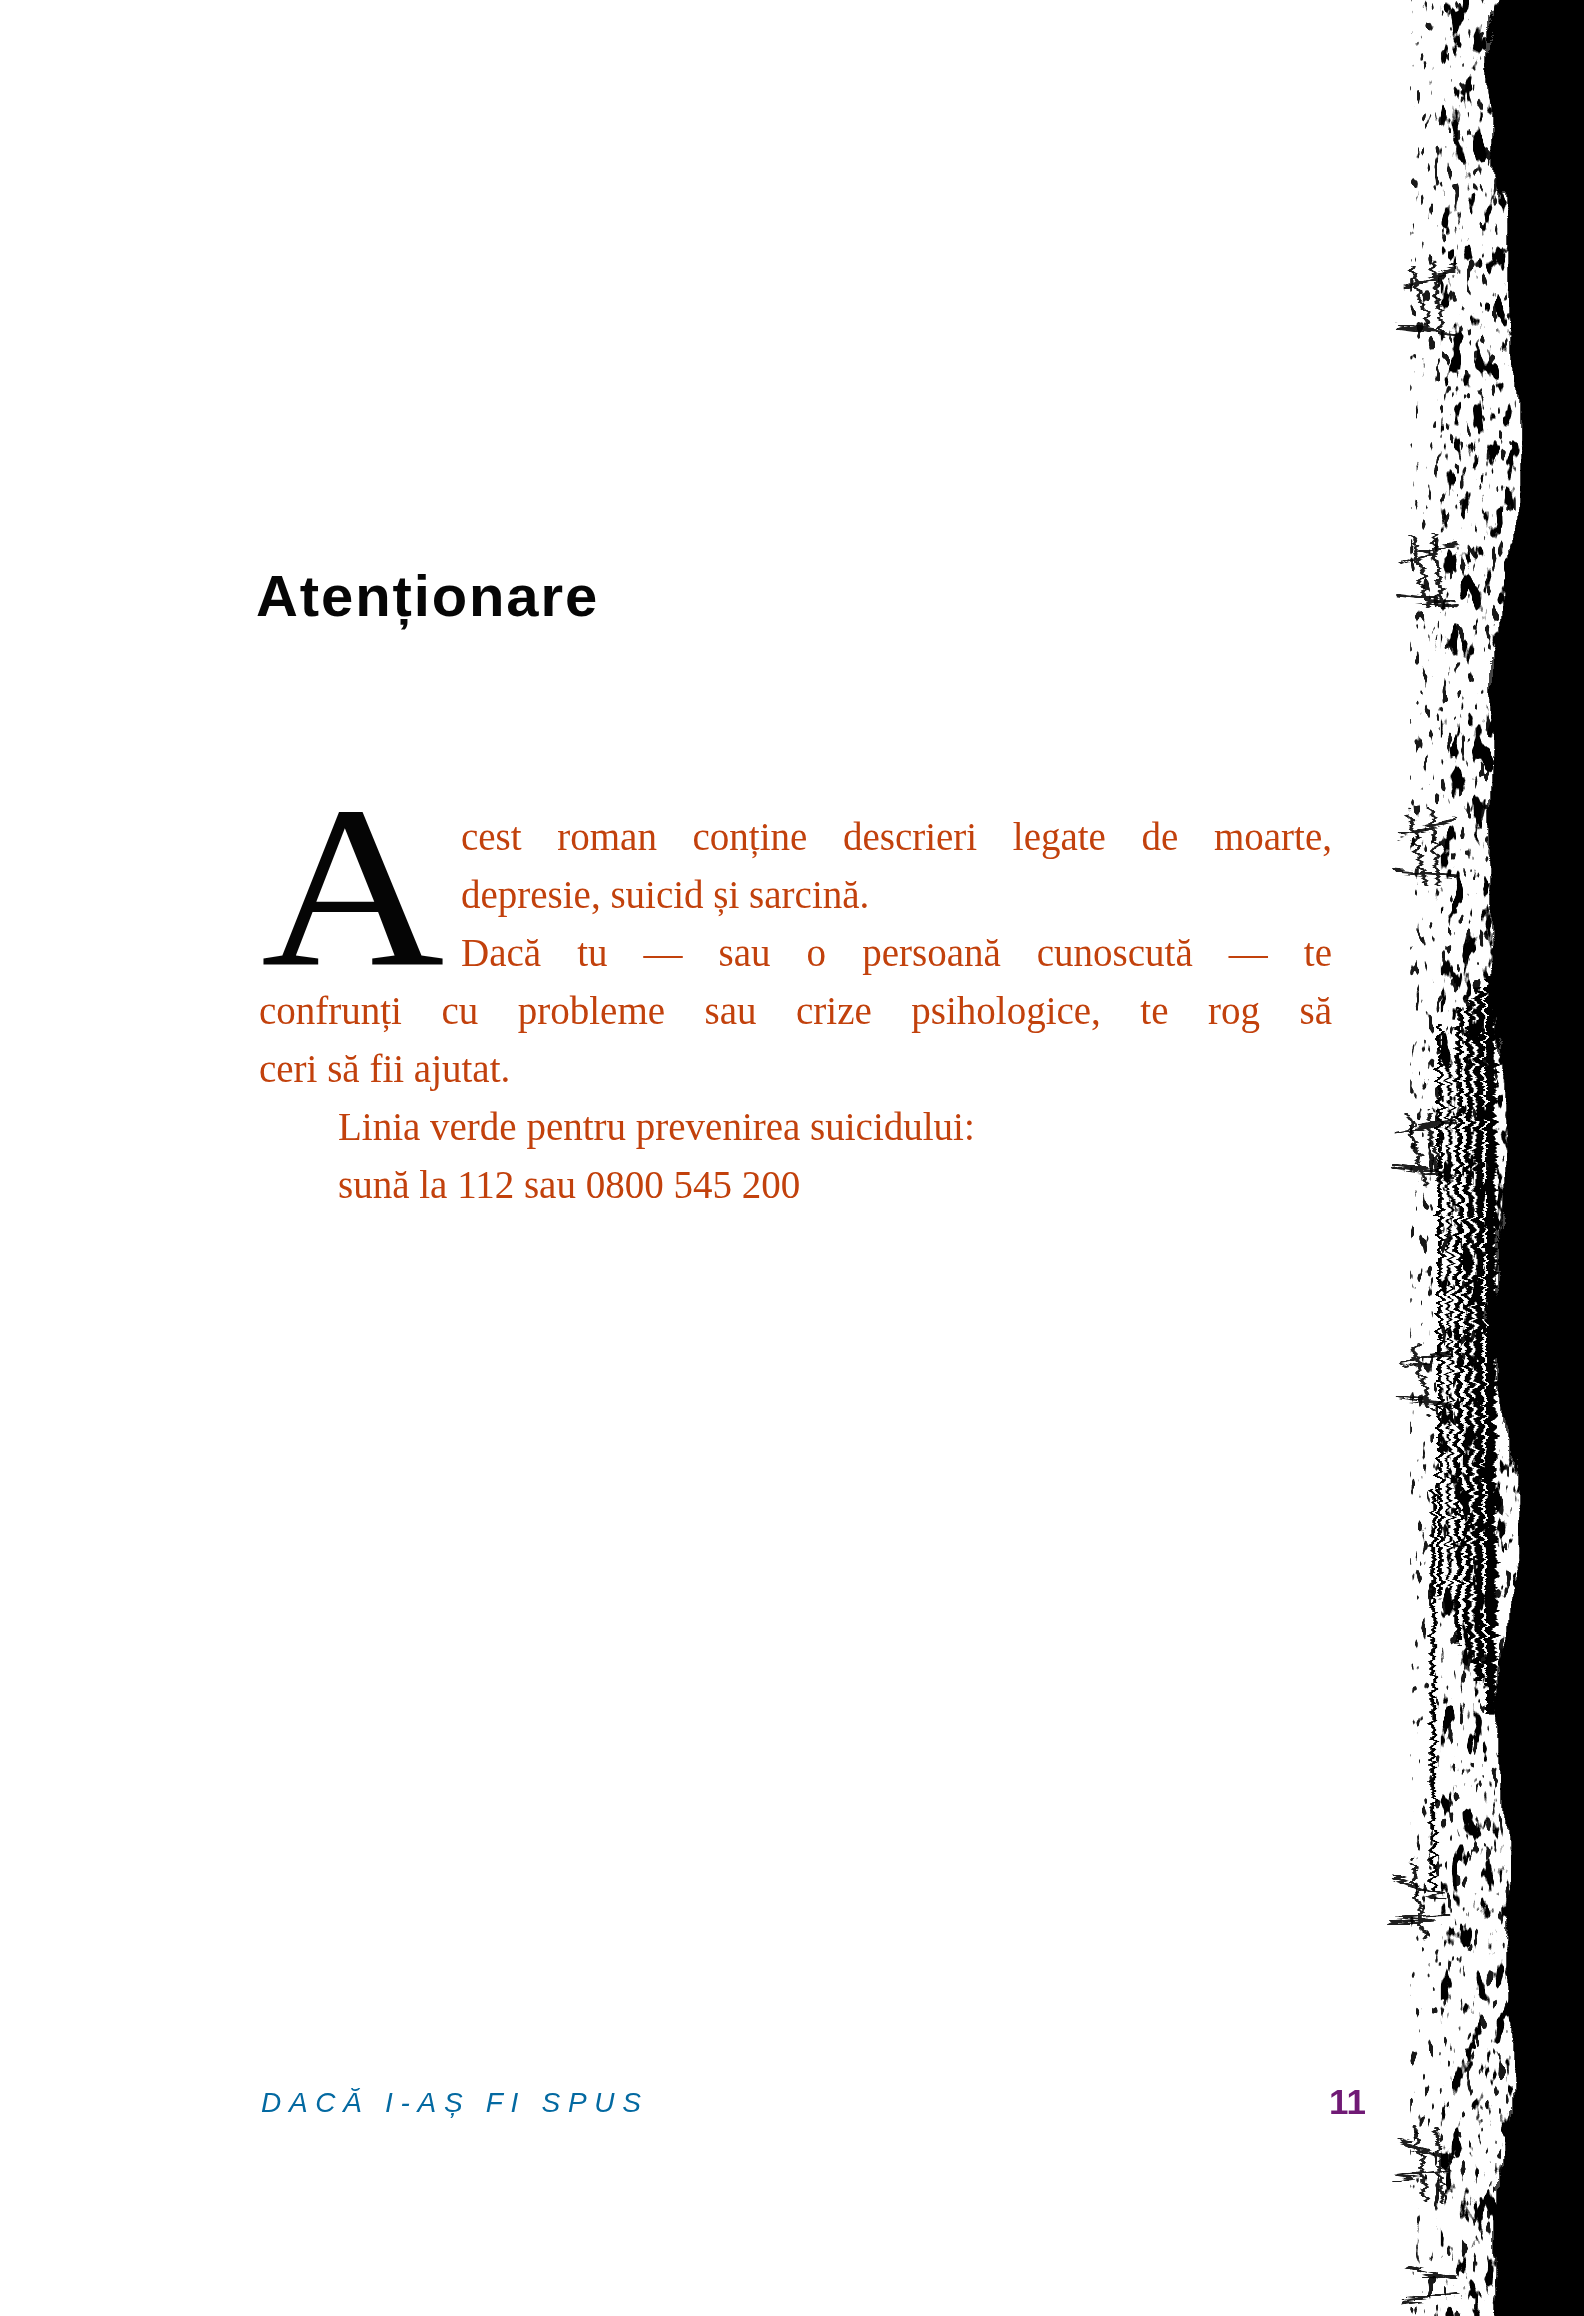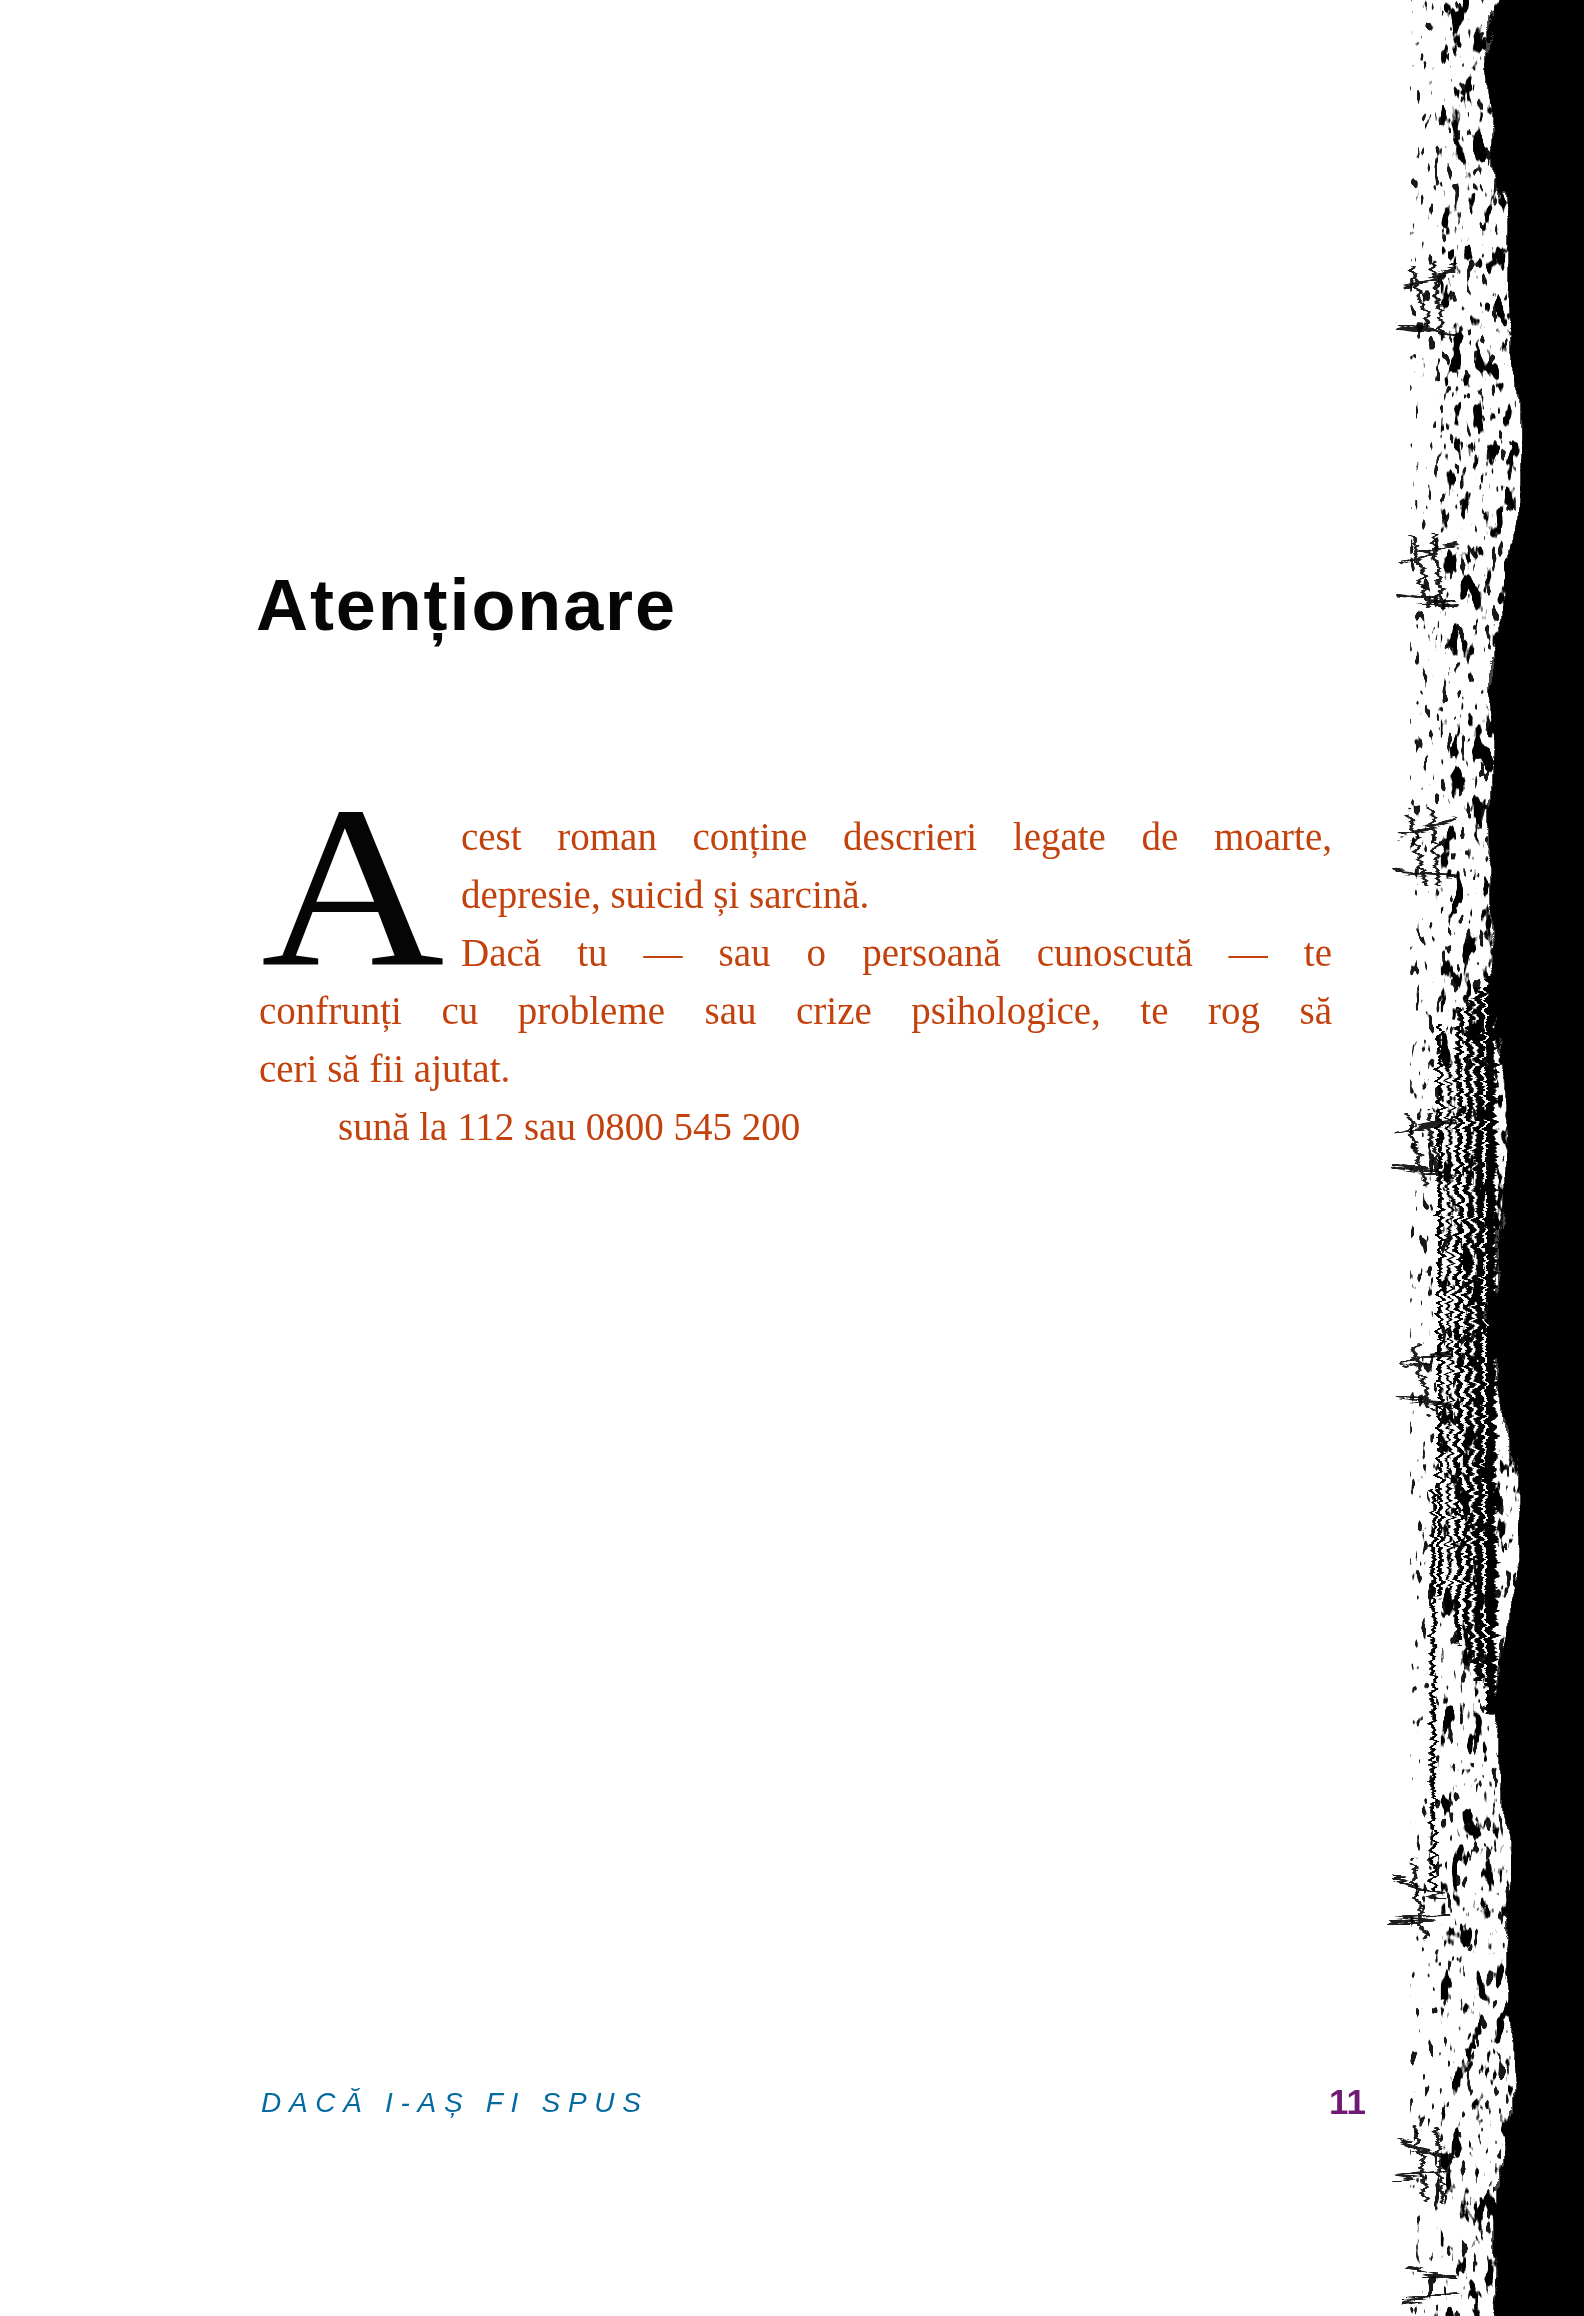--- a/index.html
+++ b/index.html
@@ -15,21 +15,21 @@
     background: #ffffff;
     color: #000000;
   }
 
   
   .title {
     position: absolute;
     left: 256px; top: 515px;
     font-family: "Liberation Sans", sans-serif;
     font-weight: 700;
-    font-size: 72px;
+    font-size: 58px;
     line-height: 84px;
     letter-spacing: 1.9px;
     color: #060606;
     white-space: nowrap;
   }
 
   
   .body-block {
     position: absolute;
     left: 259px; top: 808px;
@@ -92,20 +92,21 @@
   <h1 class="title">Atenționare</h1>
 
   <div class="drop-cap">A</div>
 
   <div class="body-block">
     <div class="body-line l-dc l-just">cest roman conține descrieri legate de moarte,</div>
     <div class="body-line l-dc">depresie, suicid și sarcină.</div>
     <div class="body-line l-dc l-just">Dacă tu — sau o persoană cunoscută — te</div>
     <div class="body-line l-just">confrunți cu probleme sau crize psihologice, te rog să</div>
     <div class="body-line">ceri să fii ajutat.</div>
+    <div class="body-line l-ind">Linia verde pentru prevenirea suicidului:</div>
     <div class="body-line l-ind">sună la 112 sau 0800 545 200</div>
   </div>
 
   <div class="footer-title">DACĂ I-AȘ FI SPUS</div>
   <div class="page-number">11</div>
 
   <svg class="edge" width="1584" height="2316" viewBox="0 0 1649 2411" aria-hidden="true">
     <defs>
       <filter id="fRough" x="-40%" y="-5%" width="180%" height="110%">
         <feTurbulence type="fractalNoise" baseFrequency="0.012 0.0035" numOctaves="5" seed="7" result="n"></feTurbulence>

